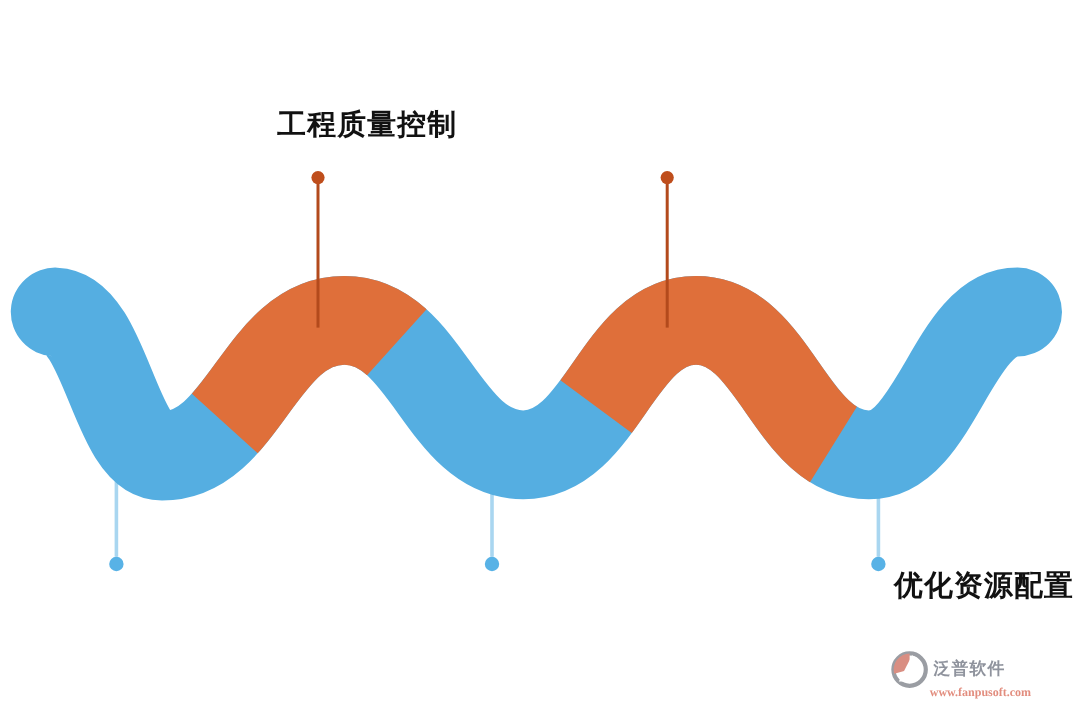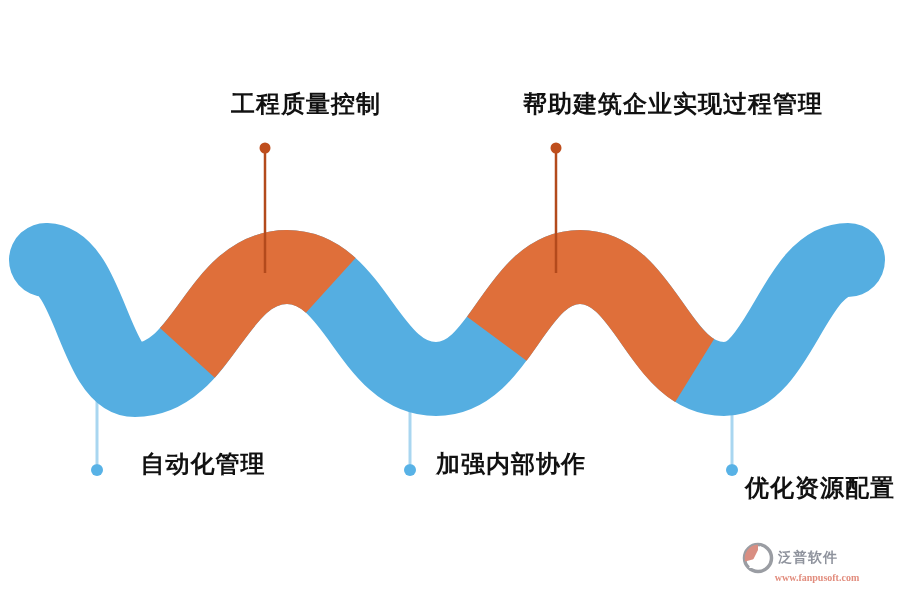--- a/index.html
+++ b/index.html
@@ -71,24 +71,21 @@
     <line class="callout-line-orange" x1="556" y1="152" x2="556" y2="273"></line>
 
     <circle class="callout-dot-orange" cx="265" cy="148" r="5.5"></circle>
     <circle class="callout-dot-orange" cx="556" cy="148" r="5.5"></circle>
     <circle class="callout-dot-blue" cx="97" cy="470" r="6"></circle>
     <circle class="callout-dot-blue" cx="410" cy="470" r="6"></circle>
     <circle class="callout-dot-blue" cx="732" cy="470" r="6"></circle>
   </svg>
 
   <div class="label" style="left:306px;top:88px;">工程质量控制</div>
-  <div class="label" style="left:673px;top:88px;">帮助建筑企业实现过程管理</div>
 
-  <div class="label" style="left:203px;top:448px;">自动化管理</div>
-  <div class="label" style="left:511px;top:448px;">加强内部协作</div>
   <div class="label" style="left:820px;top:472px;">优化资源配置</div>
 
   <div class="watermark">
     <div class="wm-row">
       <svg width="32" height="32" viewBox="0 0 32 32">
         <circle cx="16" cy="16" r="13.5" fill="none" stroke="#9A9DA3" stroke-width="3.5"></circle>
         <path d="M16 2.5 A13.5 13.5 0 0 0 3.2 19.5 L16 16 Z" fill="#D98E82"></path>
         <path d="M18 4 L7 26 L12 26 L22 6 Z" fill="#ffffff"></path>
       </svg>
       <span class="wm-brand">泛普软件</span>

